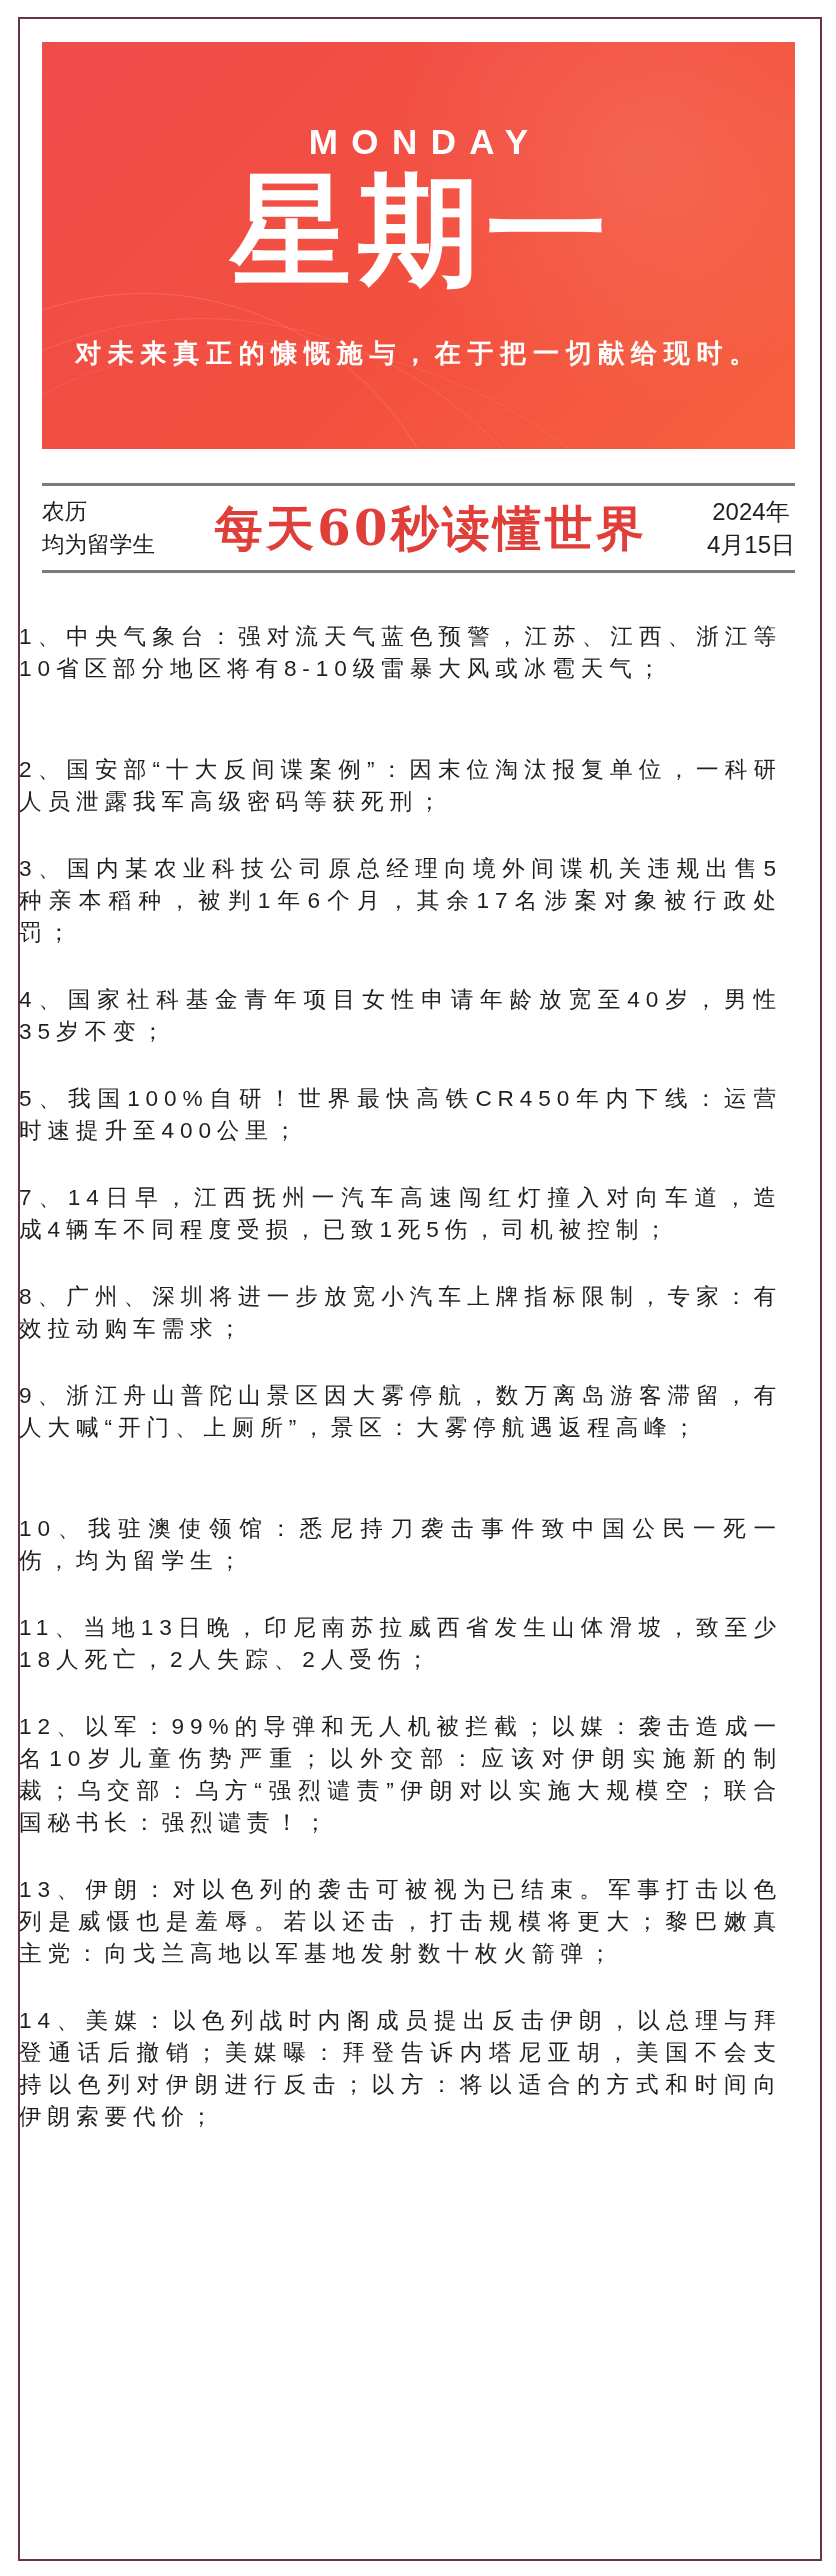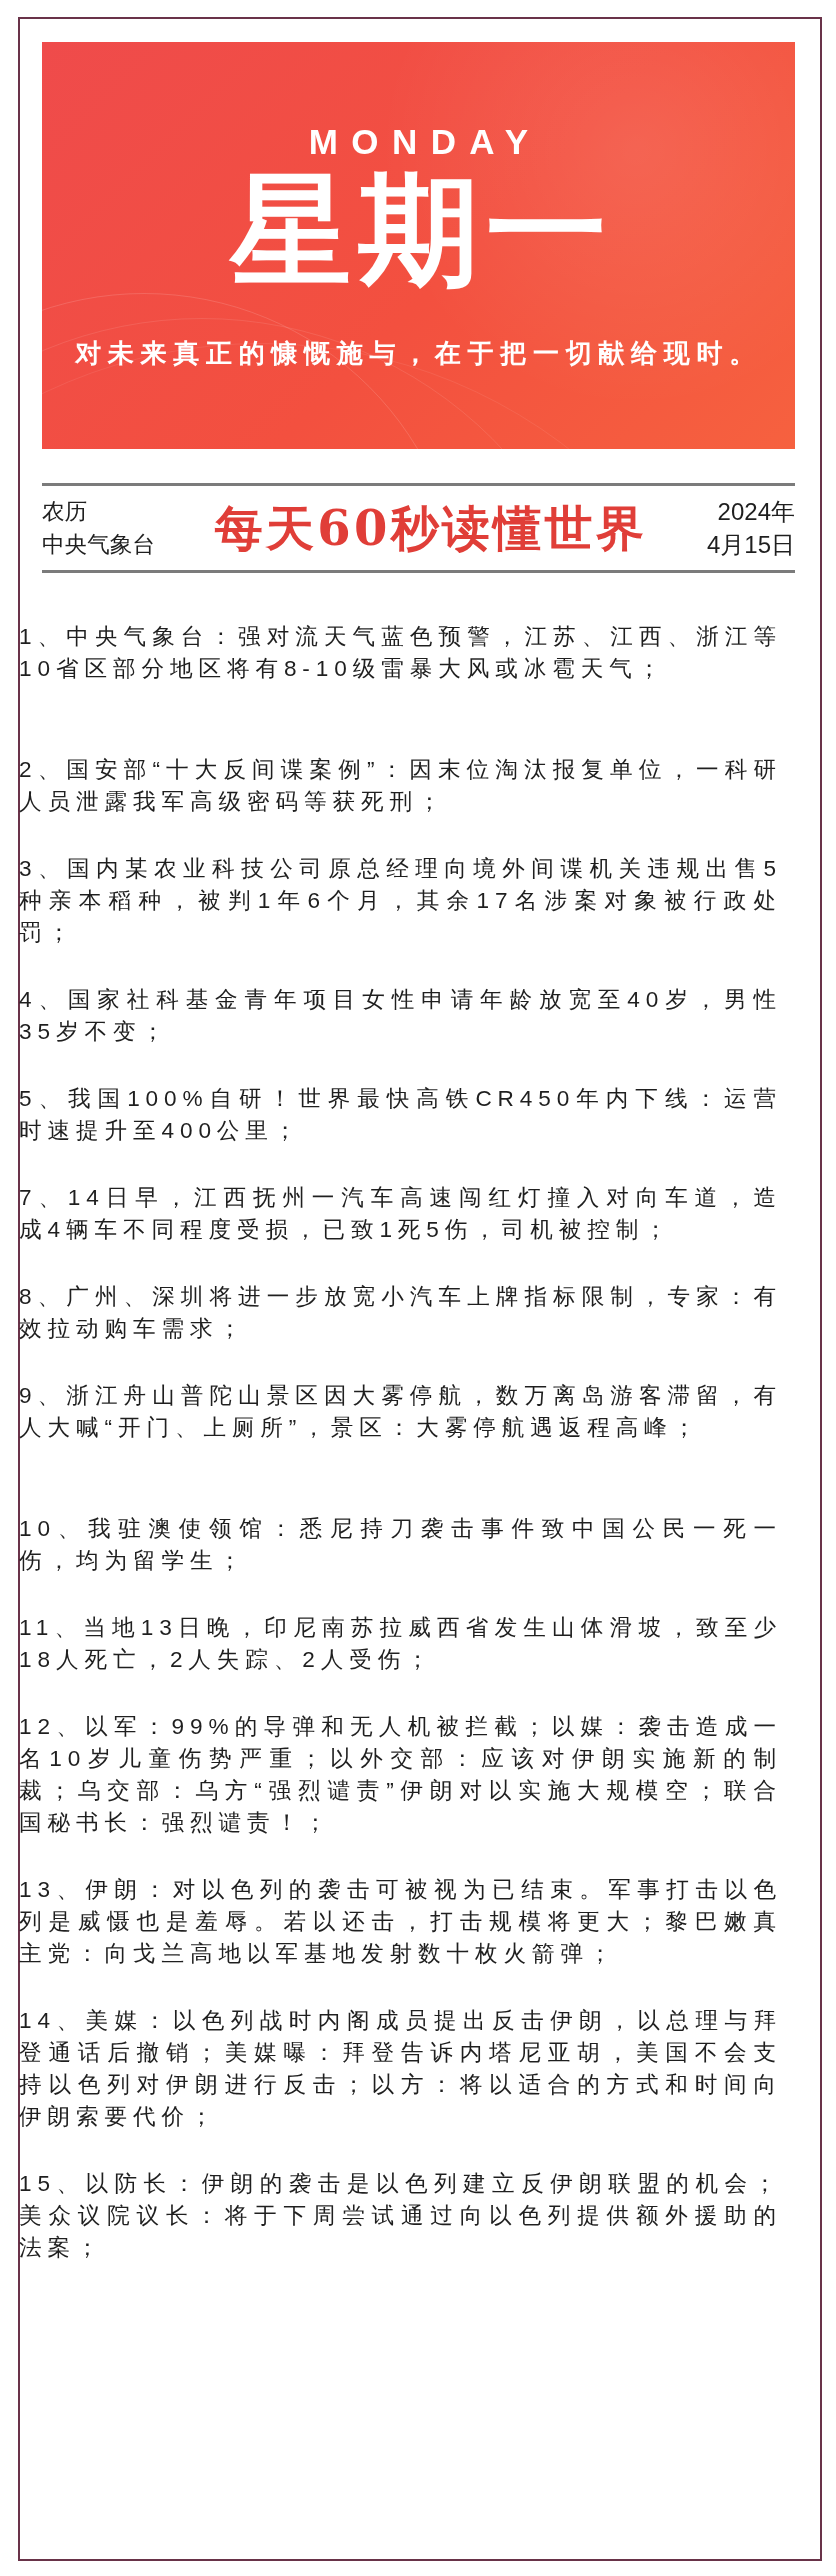--- a/index.html
+++ b/index.html
@@ -41,21 +41,21 @@
   .quote{
     margin-top:42px;font-size:26px;font-weight:bold;letter-spacing:6.7px;line-height:28.4px;
   }
   
   .datebar{
     position:absolute;left:42px;top:483px;width:753px;height:84px;
     border-top:3.3px solid #7b7b7b;border-bottom:3.3px solid #7b7b7b;
     display:flex;justify-content:space-between;align-items:center;
   }
   .datebar .col{display:flex;flex-direction:column;gap:10px;font-size:22.6px;line-height:23.4px;}
-  .datebar .col.right{text-align:right;font-size:24px;}
+  .datebar .col.right{text-align:center;font-size:24px;}
   .digest-title{
     color:#e03e38;font-size:48px;font-weight:900;letter-spacing:3.3px;line-height:50px;
     font-family:"DejaVu Serif","Liberation Serif",serif;
   }
   
   .news{
     position:absolute;left:19px;top:621px;width:763px;
   }
   .news p{
     margin:0 0 35px 0;font-size:22.6px;line-height:32px;letter-spacing:5.9px;
@@ -75,21 +75,21 @@
   <div class="swirl s3"></div>
   <div class="swirl sheen"></div>
   <div class="weekday-en">MONDAY</div>
   <div class="weekday-zh">星期一</div>
   <div class="quote">对未来真正的慷慨施与，在于把一切献给现时。</div>
 </div>
 
 <div class="datebar">
   <div class="col left">
     <span>农历</span>
-    <span>中央气象台</span>
+    <span>均为留学生</span>
   </div>
   <div class="digest-title">每天60秒读懂世界</div>
   <div class="col right">
     <span>2024年</span>
     <span>4月15日</span>
   </div>
 </div>
 
 <div class="news">
   <p class="gap-xl">1、中央气象台：强对流天气蓝色预警，江苏、江西、浙江等10省区部分地区将有8-10级雷暴大风或冰雹天气；</p>
@@ -98,15 +98,14 @@
   <p>4、国家社科基金青年项目女性申请年龄放宽至40岁，男性35岁不变；</p>
   <p>5、我国100%自研！世界最快高铁CR450年内下线：运营时速提升至400公里；</p>
   <p>7、14日早，江西抚州一汽车高速闯红灯撞入对向车道，造成4辆车不同程度受损，已致1死5伤，司机被控制；</p>
   <p>8、广州、深圳将进一步放宽小汽车上牌指标限制，专家：有效拉动购车需求；</p>
   <p class="gap-xl">9、浙江舟山普陀山景区因大雾停航，数万离岛游客滞留，有人大喊“开门、上厕所”，景区：大雾停航遇返程高峰；</p>
   <p>10、我驻澳使领馆：悉尼持刀袭击事件致中国公民一死一伤，均为留学生；</p>
   <p>11、当地13日晚，印尼南苏拉威西省发生山体滑坡，致至少18人死亡，2人失踪、2人受伤；</p>
   <p>12、以军：99%的导弹和无人机被拦截；以媒：袭击造成一名10岁儿童伤势严重；以外交部：应该对伊朗实施新的制裁；乌交部：乌方“强烈谴责”伊朗对以实施大规模空；联合国秘书长：强烈谴责！；</p>
   <p>13、伊朗：对以色列的袭击可被视为已结束。军事打击以色列是威慑也是羞辱。若以还击，打击规模将更大；黎巴嫩真主党：向戈兰高地以军基地发射数十枚火箭弹；</p>
   <p>14、美媒：以色列战时内阁成员提出反击伊朗，以总理与拜登通话后撤销；美媒曝：拜登告诉内塔尼亚胡，美国不会支持以色列对伊朗进行反击；以方：将以适合的方式和时间向伊朗索要代价；</p>
-  <p>15、以防长：伊朗的袭击是以色列建立反伊朗联盟的机会；美众议院议长：将于下周尝试通过向以色列提供额外援助的法案；</p>
 </div>
 
 
 </body></html>

